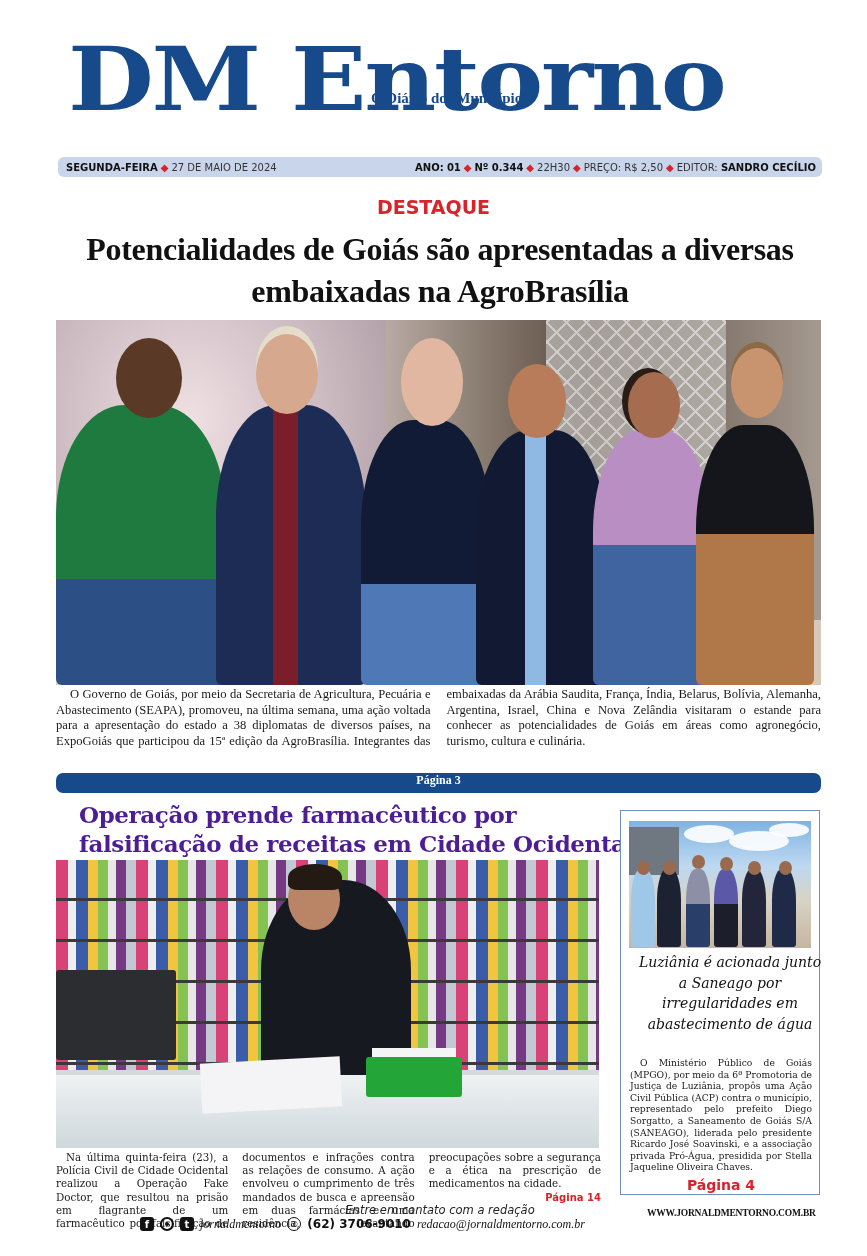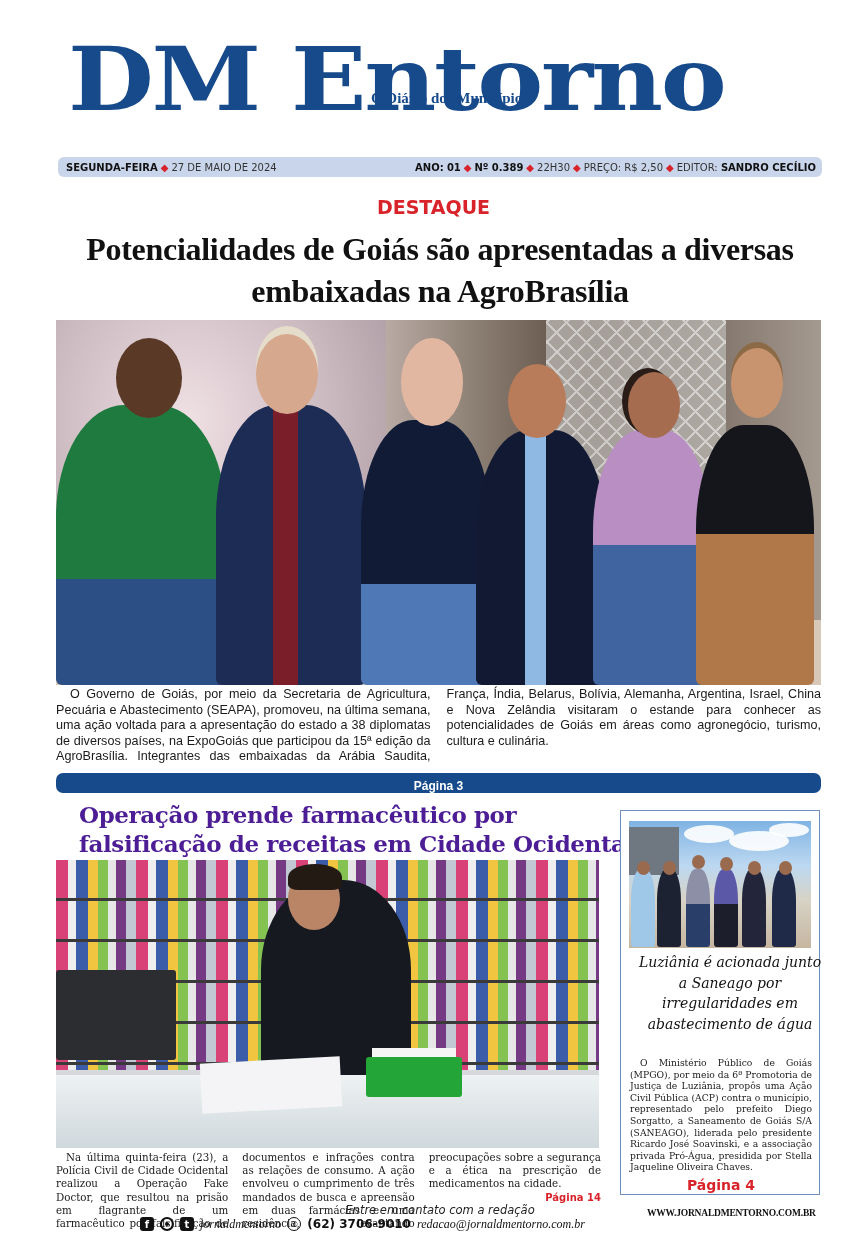--- a/index.html
+++ b/index.html
@@ -52,30 +52,30 @@
   .photo1 .bg-lattice { position:absolute; left:490px; top:0; width:180px; height:300px;
     background: repeating-linear-gradient(45deg, #e8e8e8 0 2px, transparent 2px 14px),
                 repeating-linear-gradient(-45deg, #e8e8e8 0 2px, #b8b4b0 2px 14px); opacity:.8; }
   .photo1 .floor { position:absolute; left:0; top:300px; width:765px; height:65px; background:#d8c8b8; }
   .person { position: absolute; border-radius: 40% 40% 6px 6px; }
   .head { position: absolute; border-radius: 50%; }
 
   
   .summary {
     position: absolute; left: 56px; top: 687px; width: 765px;
-    font-family: Liberation Sans, sans-serif; font-size: 12.6px; line-height: 15.6px; color: #1a1a1a;
+    font-family: Liberation Serif, serif; font-size: 12.6px; line-height: 15.6px; color: #1a1a1a;
     column-count: 2; column-gap: 16px; text-align: justify; hyphens: auto;
   }
   .summary p { text-indent: 14px; }
 
   .pagebar {
     position: absolute; left: 56px; top: 773px; width: 765px; height: 20px;
     background: #174a8b; border-radius: 7px; color: #fff;
-    font-family: Liberation Sans, sans-serif; font-weight: 700; font-size: 12px;
-    display: flex; align-items: flex-end; justify-content: center;
+    font-family: Liberation Serif, serif; font-weight: 700; font-size: 12px;
+    display: flex; align-items: flex-start; justify-content: center;
   }
 
   
   .headline2 {
     position: absolute; left: 50px; top: 800px; width: 555px; text-align: left;
     font-family: "DejaVu Serif", serif; font-weight: 700; font-size: 23px; line-height: 29px; color: #4c1d95;
     letter-spacing: -0.4px;
     margin-left: 29px;
   }
   .photo2 {
@@ -154,21 +154,21 @@
 
 <div class="datebar">
   <div class="left">
     <b>SEGUNDA-FEIRA</b>
     <span class="dm">◆</span>
     <span class="lt">27 DE MAIO DE 2024</span>
   </div>
   <div class="right">
     <b>ANO:</b>&nbsp;<b>01</b>
     <span class="dm">◆</span>
-    <b>Nº</b>&nbsp;<b>0.389</b>
+    <b>Nº</b>&nbsp;<b>0.344</b>
     <span class="dm">◆</span>
     <span class="lt">22H30</span>
     <span class="dm">◆</span>
     <span class="lt">PREÇO:</span>&nbsp;<span class="lt">R$ 2,50</span>
     <span class="dm">◆</span>
     <span class="lt">EDITOR:</span>&nbsp;<b>SANDRO CECÍLIO</b>
   </div>
 </div>
 
 <div class="kicker">DESTAQUE</div>

